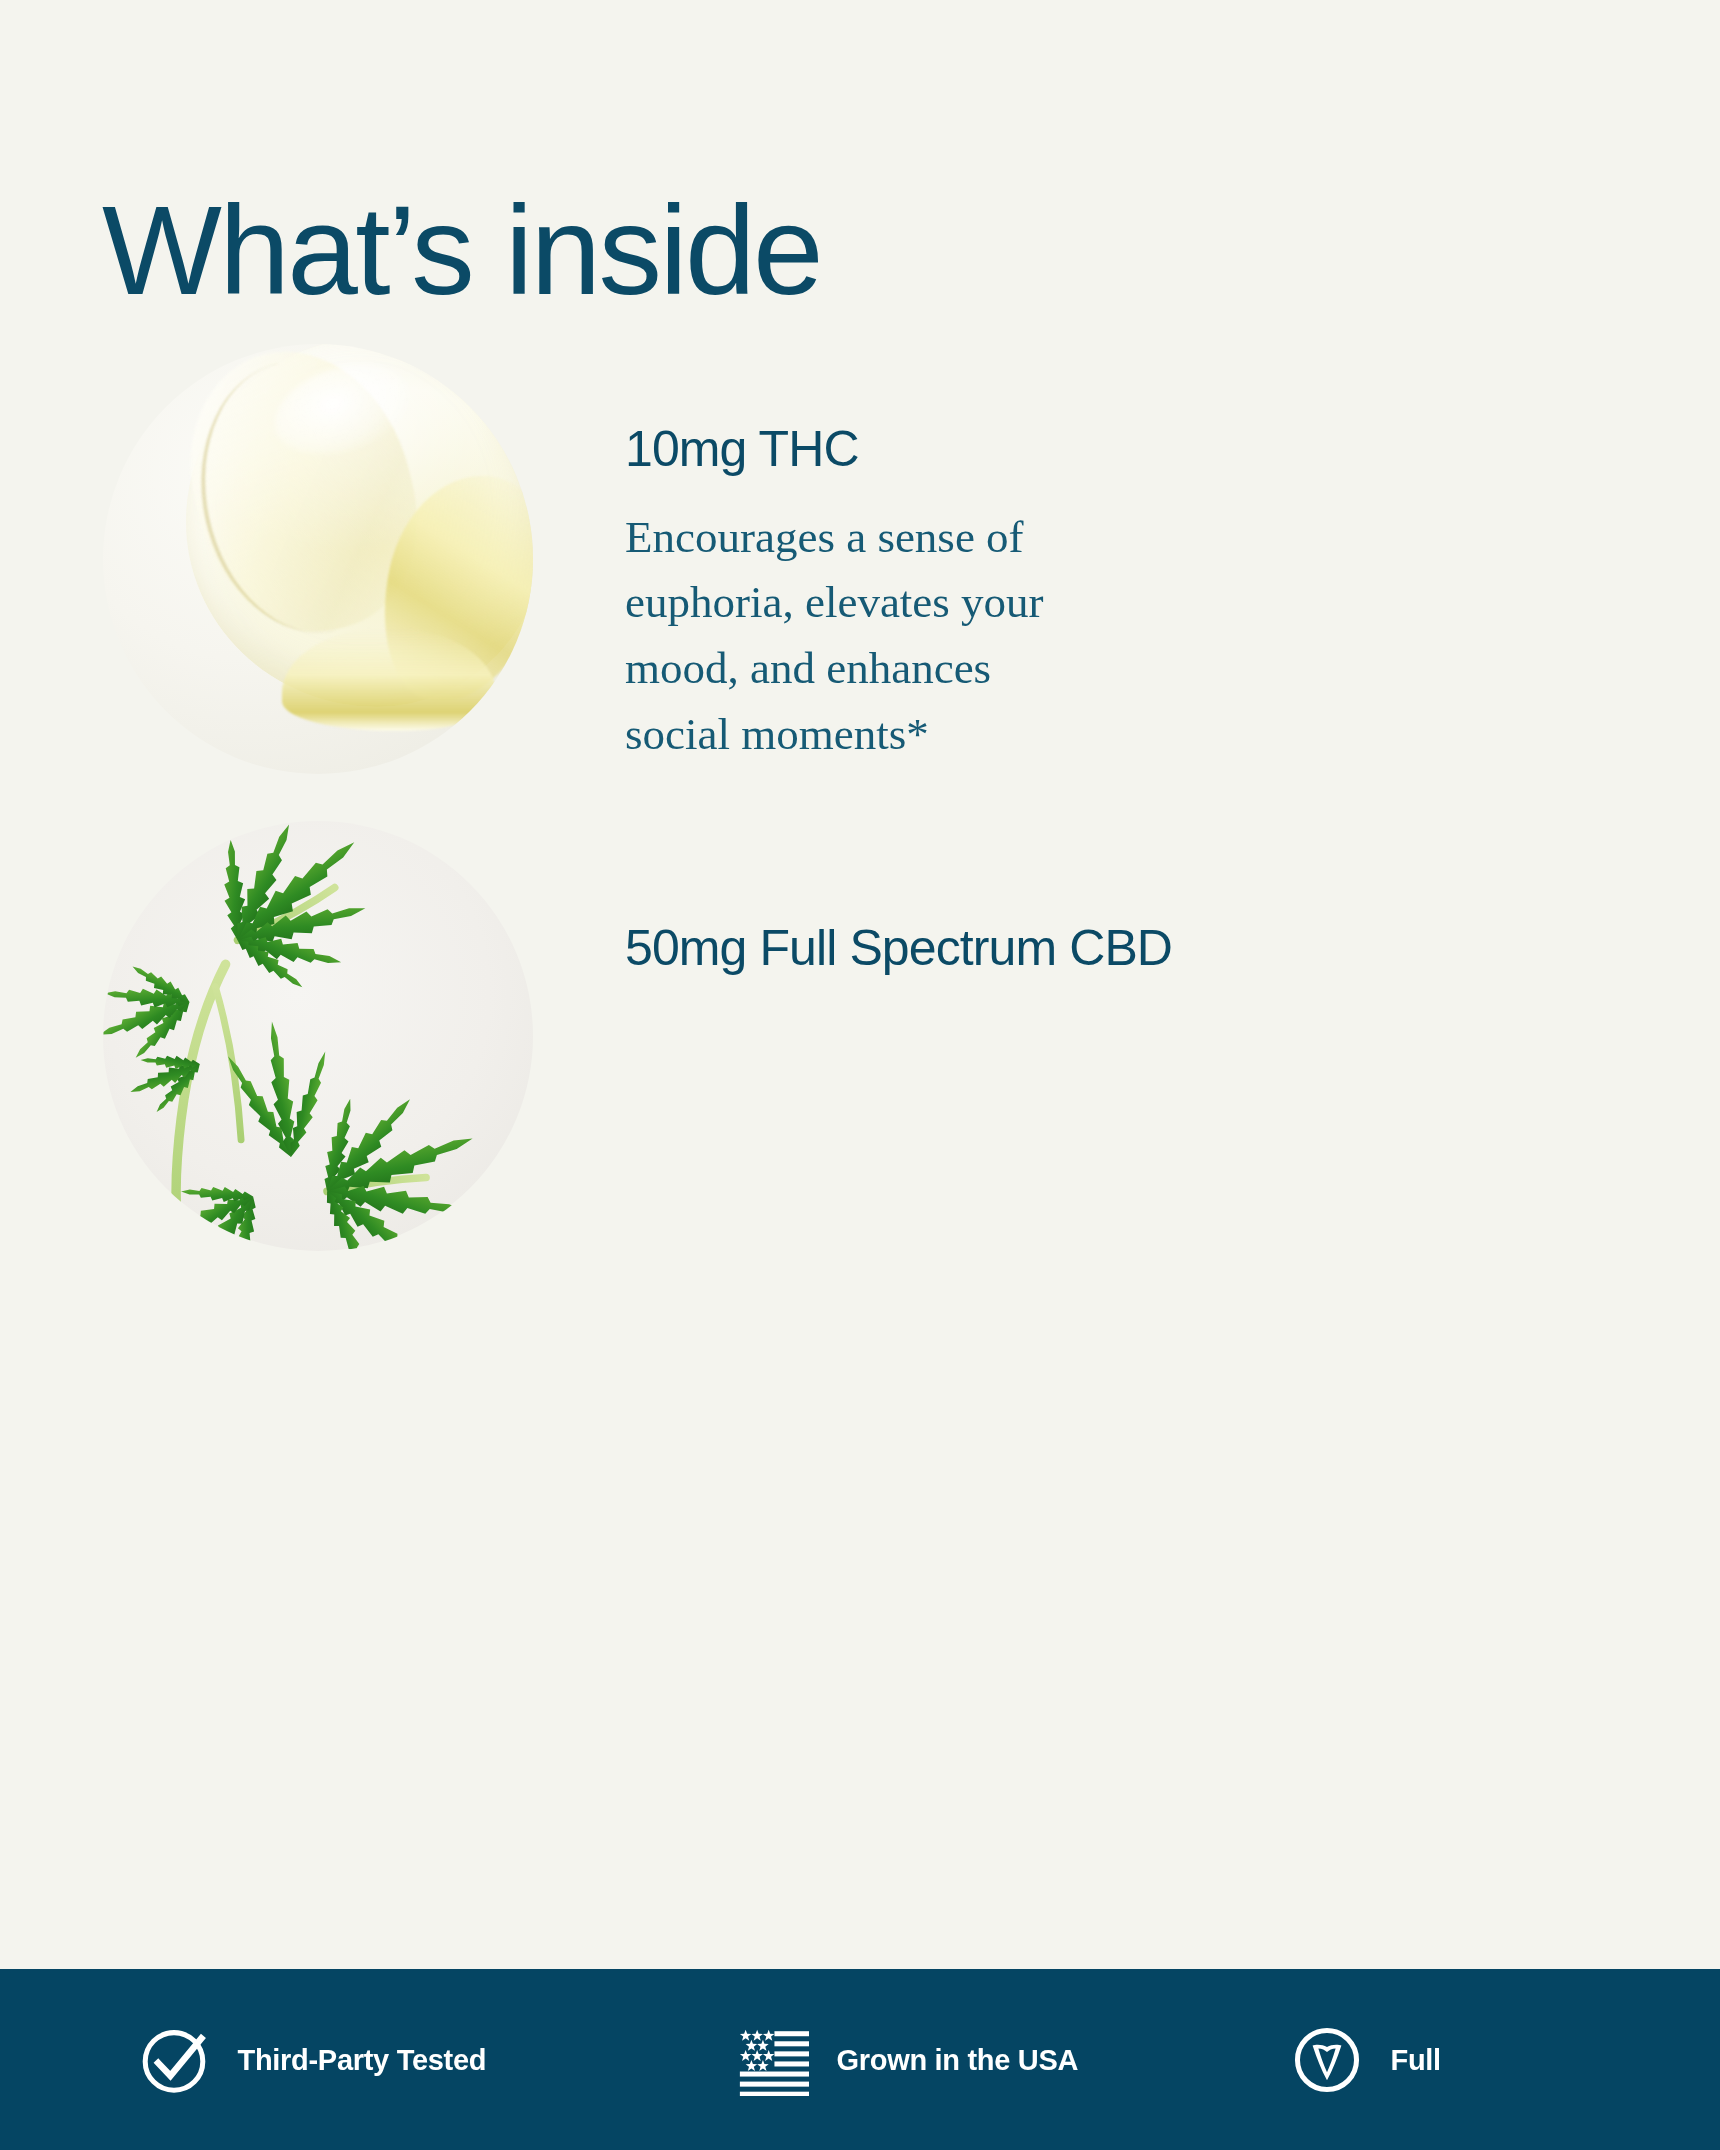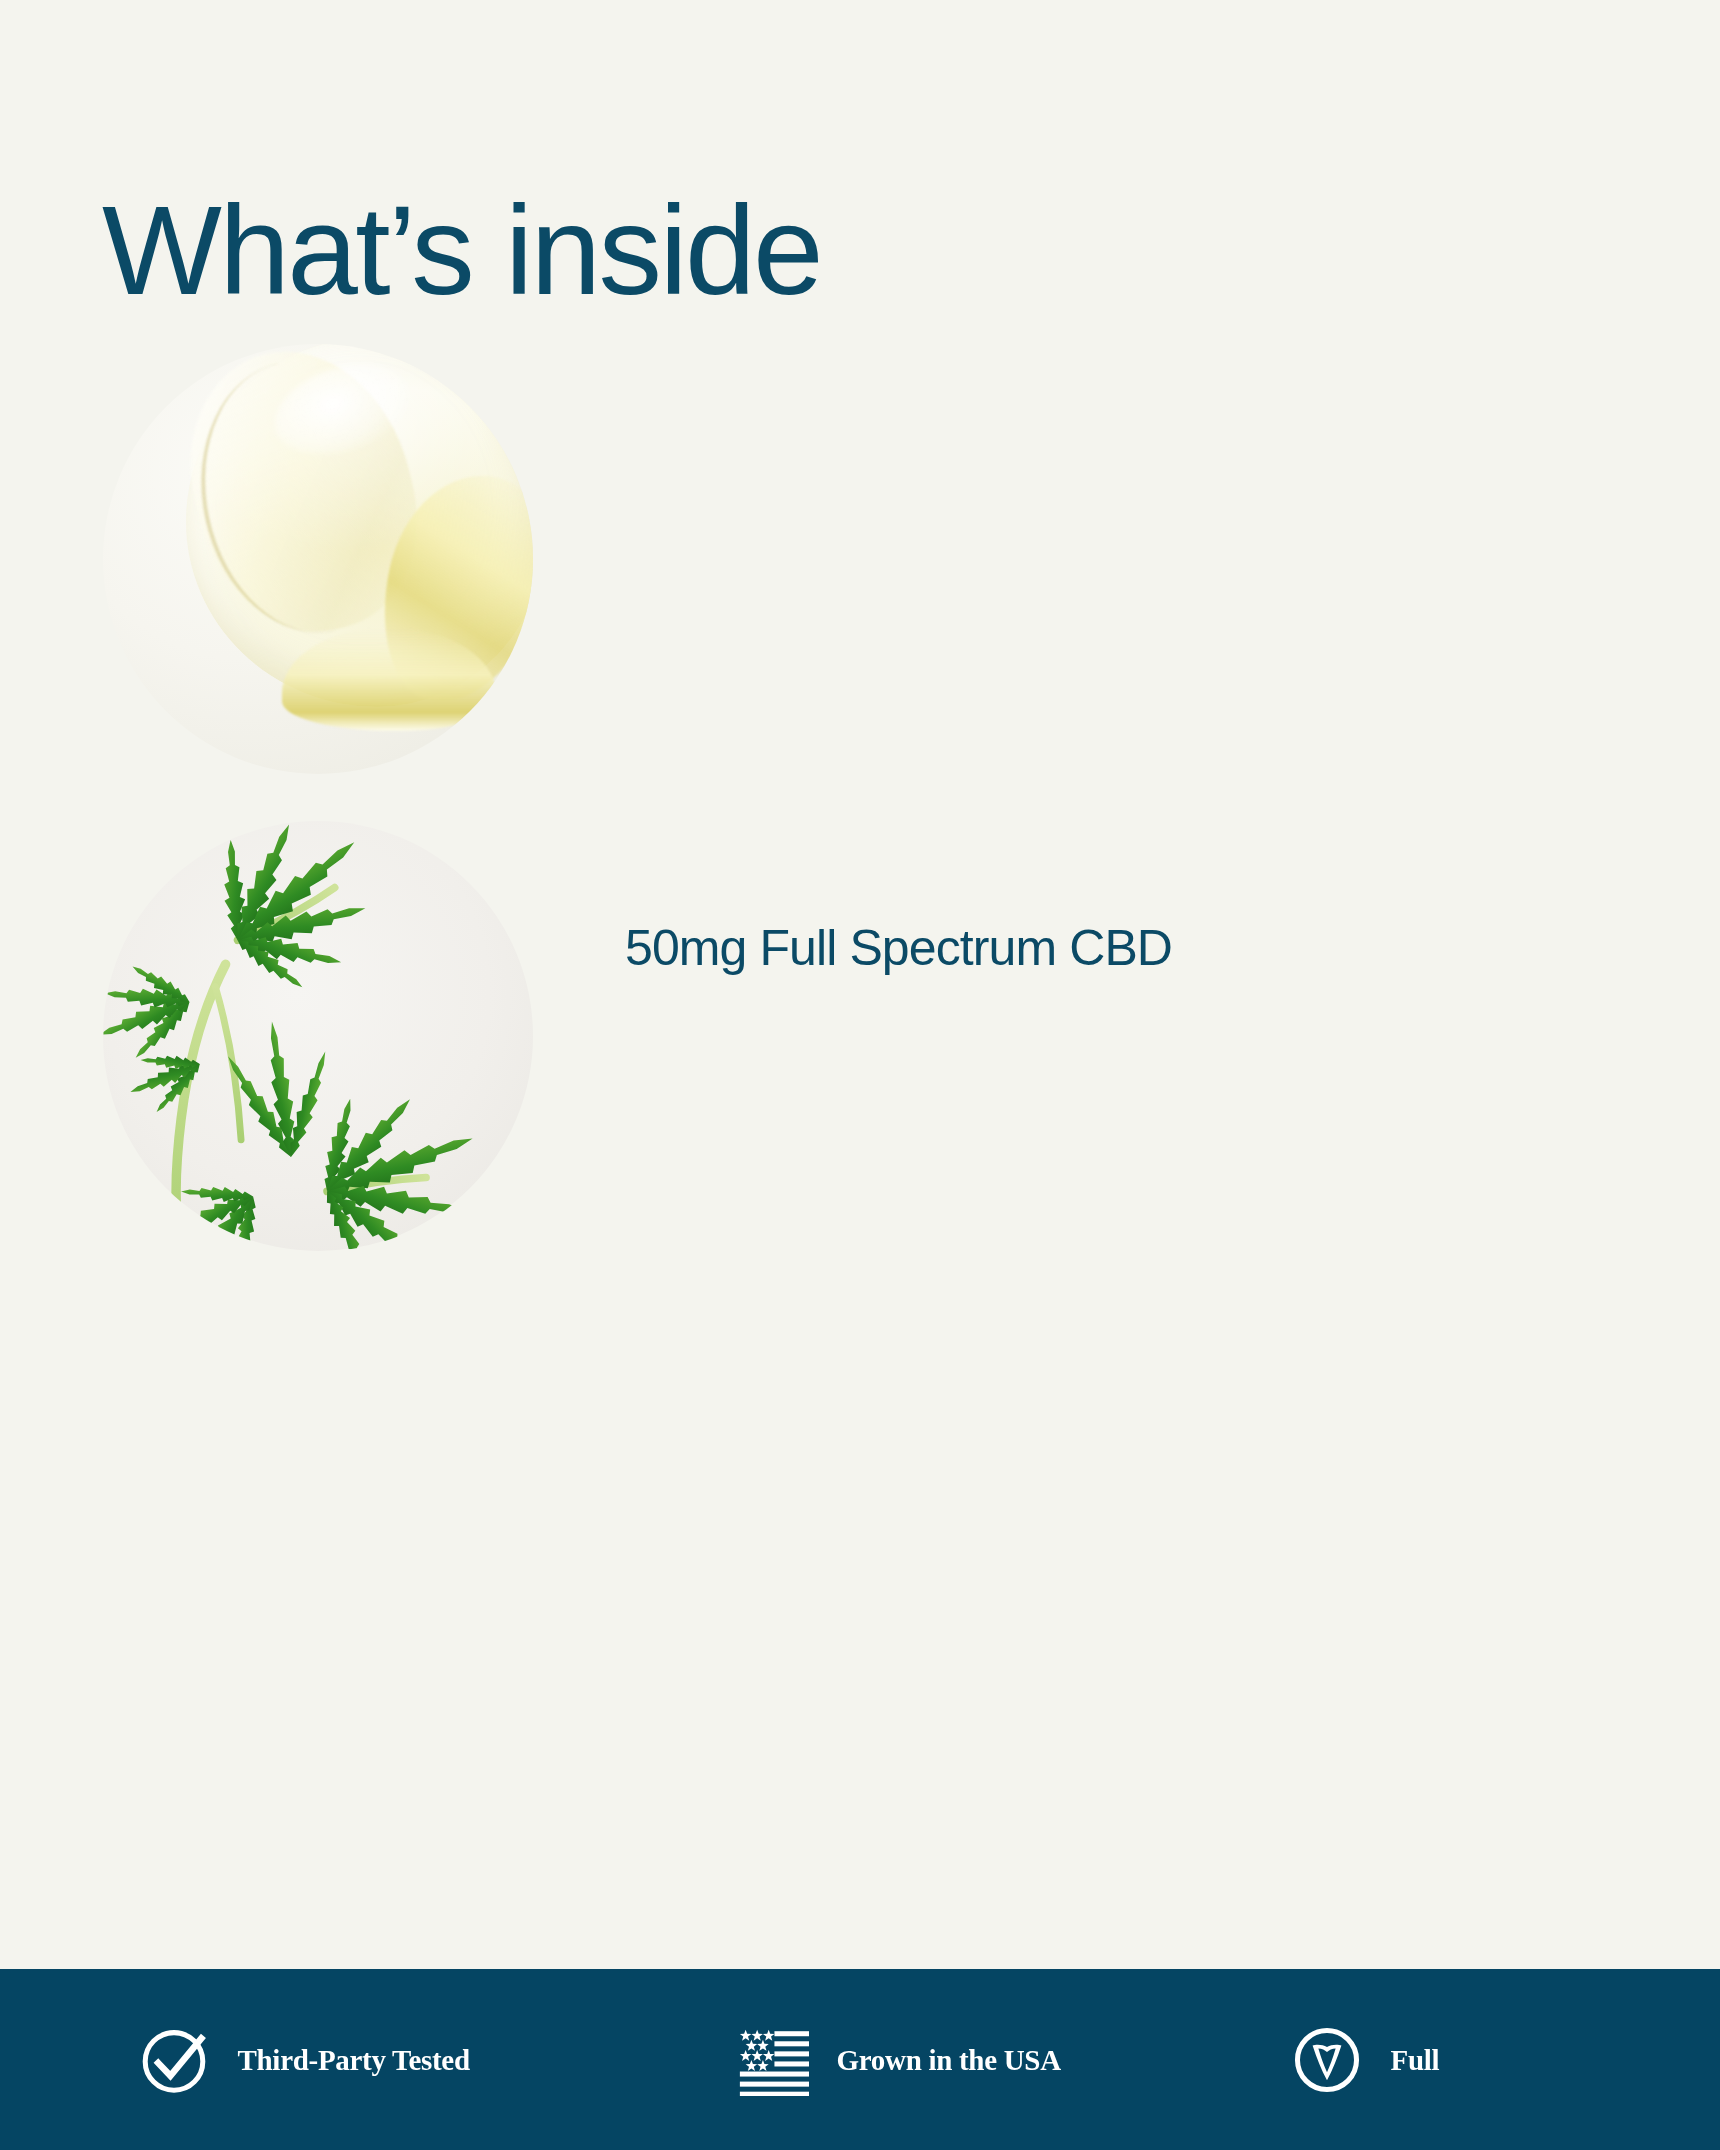--- a/index.html
+++ b/index.html
@@ -197,21 +197,21 @@
   .trust-item-2 { left: 1291px; }
 
   .trust-icon {
     width: 72px;
     height: 72px;
     flex: 0 0 72px;
     display: block;
   }
   .trust-label {
     margin-left: 27.5px;
-    font-family: Liberation Serif, serif;
+    font-family: Liberation Sans, sans-serif;
     font-size: 29px;
     font-weight: 700;
     letter-spacing: -0.3px;
     color: #ffffff;
     white-space: nowrap;
   }
 </style>
 </head>
 <body>
 
@@ -223,20 +223,27 @@
     <div class="plate plate-oil">
       <div class="oil-blob"></div>
       <div class="oil-rim"></div>
       <div class="oil-crease-a"></div>
       <div class="oil-fold-r"></div>
       <div class="oil-fold-b"></div>
       <div class="oil-hi"></div>
     </div>
   </div>
 
+  <div class="ingredient-text">
+    <h2 class="ingredient-heading">10mg THC</h2>
+    <p class="ingredient-desc">Encourages a sense of
+euphoria, elevates your
+mood, and enhances
+social moments*</p>
+  </div>
 </section>
 
 <section class="ingredient-row row-cbd">
 
   <div class="ingredient-media">
     <div class="plate plate-leaf"></div>
 
     <svg class="leaf-layer" viewBox="0 0 580 580">
       <defs>
         <clipPath id="plateClip">

